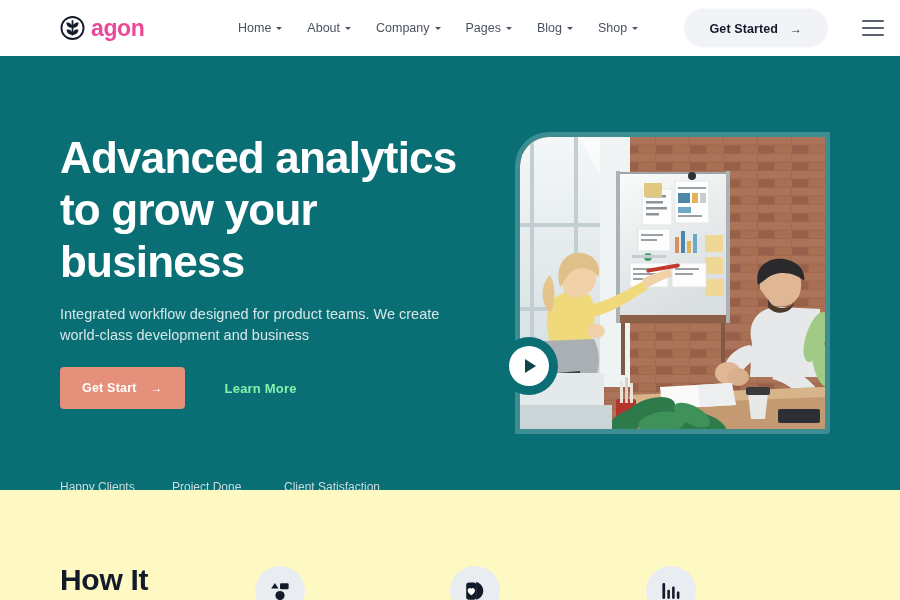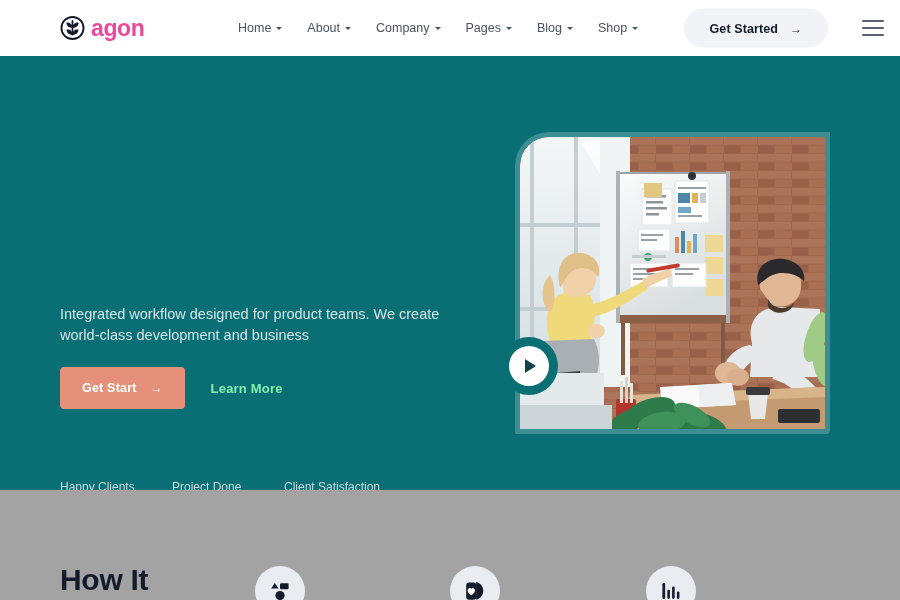--- a/index.html
+++ b/index.html
@@ -89,21 +89,21 @@
     line-height:52px; letter-spacing:-0.8px;
   }
   .hero-sub {
     position:absolute; left:60px; top:248px;
     width:410px;
     font-size:14.5px; color:#D6E7E8; line-height:21px;
   }
 
   .hero-actions {
     position:absolute; left:60px; top:311px;
-    display:flex; align-items:center; gap:26px;
+    display:flex; align-items:center; gap:40px;
   }
   .btn-start {
     background:#E5907A; border:none; border-radius:4px;
     height:42px; padding:0 22px;
     display:flex; align-items:center; gap:14px;
     cursor:pointer;
   }
   .btn-start .lbl {
     font-size:12.5px; font-weight:700; color:#ffffff;
     letter-spacing:0.2px;
@@ -162,21 +162,21 @@
     width:0; height:0; margin-left:3px;
     border-top:7px solid transparent;
     border-bottom:7px solid transparent;
     border-left:11px solid #12424A;
   }
 
   
   .section2 {
     position:absolute; top:490px; left:0;
     width:900px; height:110px;
-    background:#a3a3a3; overflow:hidden;
+    background:#fef9c3; overflow:hidden;
   }
   .how-title {
     position:absolute; left:60px; top:72px;
     font-size:30px; font-weight:700; color:#131B2B;
     line-height:36px; letter-spacing:-0.3px;
     white-space:nowrap;
   }
   .feat-icon {
     position:absolute; top:566px;
     width:50px; height:50px; border-radius:50%;
@@ -241,20 +241,21 @@
 
   <div class="burger">
     <span></span>
     <span></span>
     <span></span>
   </div>
 </div>
 
 <section class="hero">
 
+  <h1 class="hero-title">Advanced analytics to grow your business</h1>
   <p class="hero-sub">Integrated workflow designed for product teams. We create world-class development and business</p>
 
   <div class="hero-actions">
     <button class="btn-start">
       <span class="lbl">Get Start</span>
       <span class="arw">→</span>
     </button>
     <button class="btn-learn">Learn More</button>
   </div>
 

